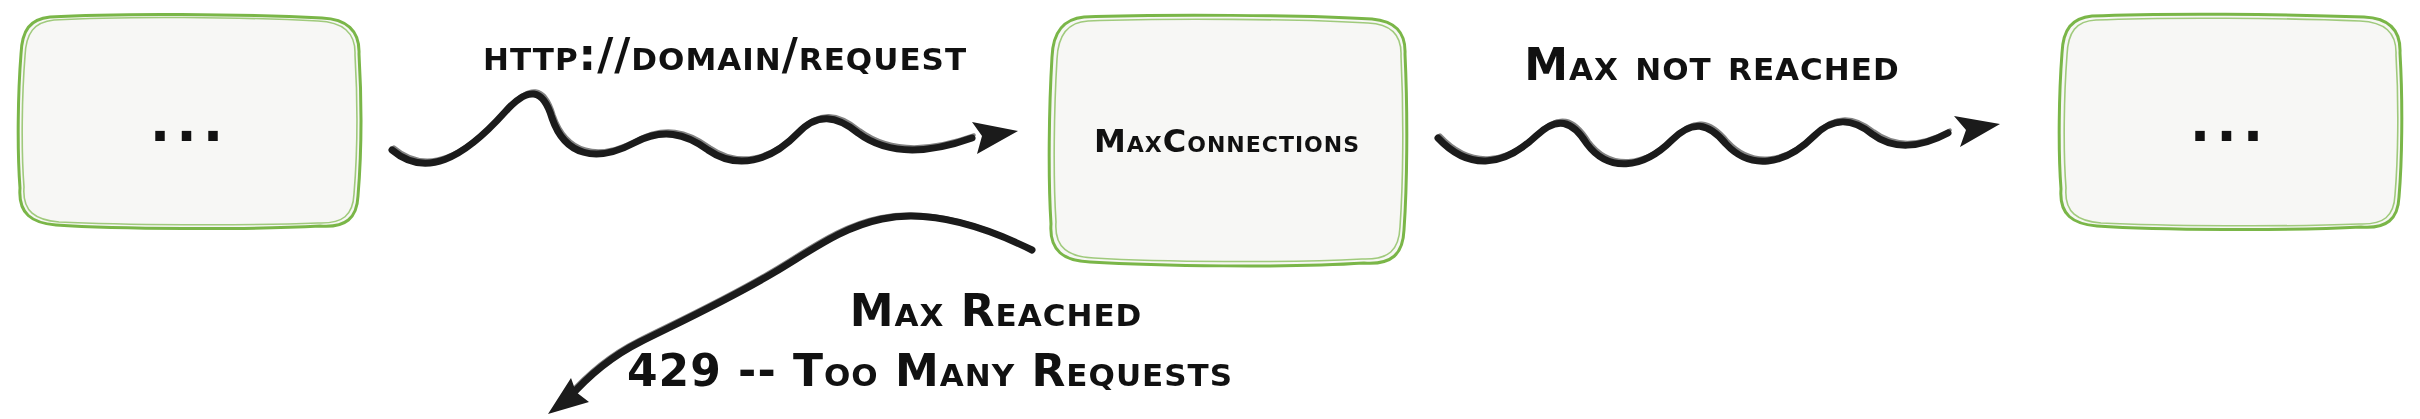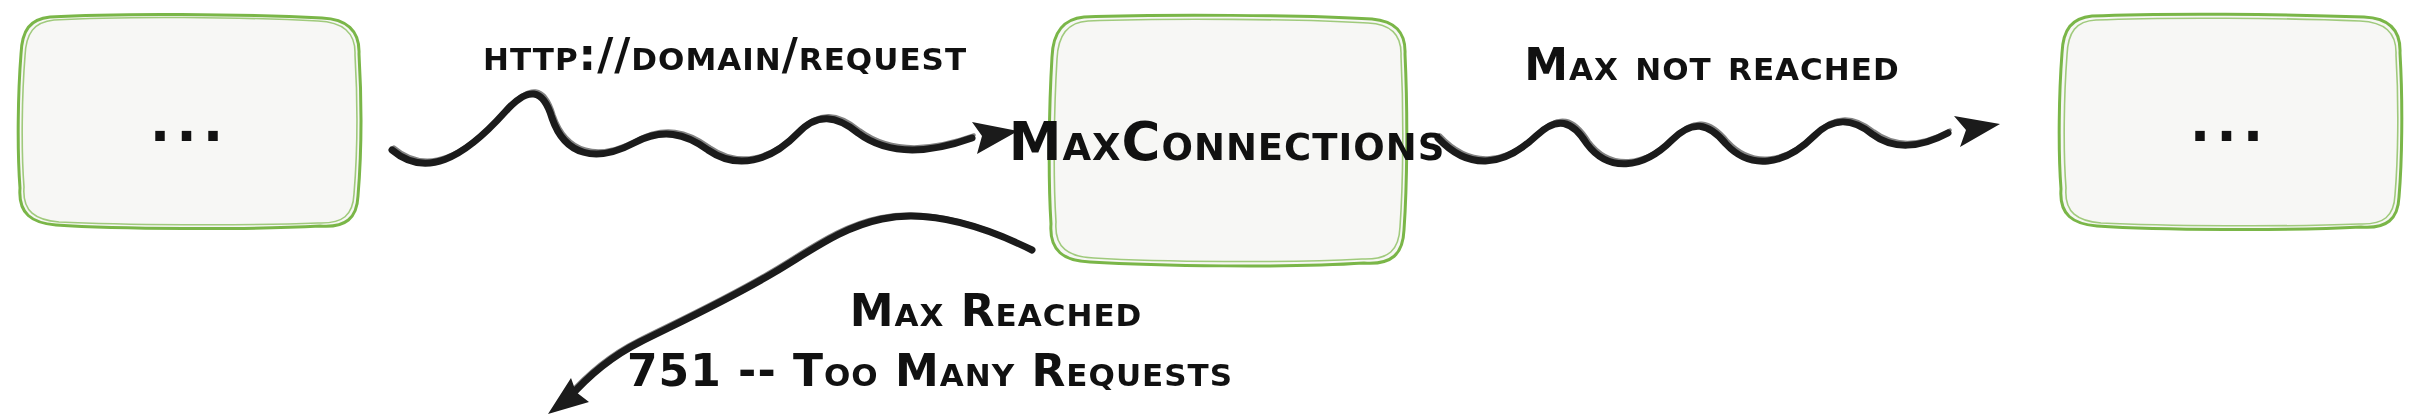--- a/index.html
+++ b/index.html
@@ -59,21 +59,21 @@
     opacity: 0.7;
   }
   .node-label {
     position: absolute;
     inset: 0;
     display: flex;
     align-items: center;
     justify-content: center;
     font-variant: small-caps;
     font-weight: 600;
-    font-size: 53px;
+    font-size: 32px;
     letter-spacing: 1px;
     color: var(--text);
   }
   .node-label.dots {
     font-size: 54px;
     font-weight: 700;
     letter-spacing: 6px;
     font-variant: normal;
   }
   .edge-label {
@@ -134,15 +134,15 @@
     <svg class="node-border-svg" viewBox="0 0 355 225" xmlns="http://www.w3.org/2000/svg" preserveAspectRatio="none">
       <path class="node-sketch" d="M 40 6 C 110 3, 235 4, 312 7 C 336 8, 349 19, 348 43 C 351 94, 350 152, 347 187 C 346 209, 335 219, 309 217 C 236 221, 106 220, 45 216 C 21 214, 7 205, 9 179 C 6 139, 7 83, 10 43 C 11 19, 20 8, 40 6 Z"></path>
       <path class="node-sketch ghost" d="M 44 10 C 113 7, 234 8, 308 11 C 332 12, 345 22, 344 45 C 347 95, 346 150, 343 185 C 342 206, 332 215, 307 214 C 236 217, 110 216, 49 213 C 26 211, 12 203, 14 178 C 11 139, 12 85, 15 45 C 16 22, 24 11, 44 10 Z"></path>
     </svg>
     <div class="node-label dots">...</div>
   </div>
 
   <div class="edge-label request">http://domain/request</div>
   <div class="edge-label max-not-reached">Max not reached</div>
   <div class="edge-label max-reached">Max Reached</div>
-  <div class="edge-label too-many">751 -- Too Many Requests</div>
+  <div class="edge-label too-many">429 -- Too Many Requests</div>
 
 </div>
 
 </body></html>

